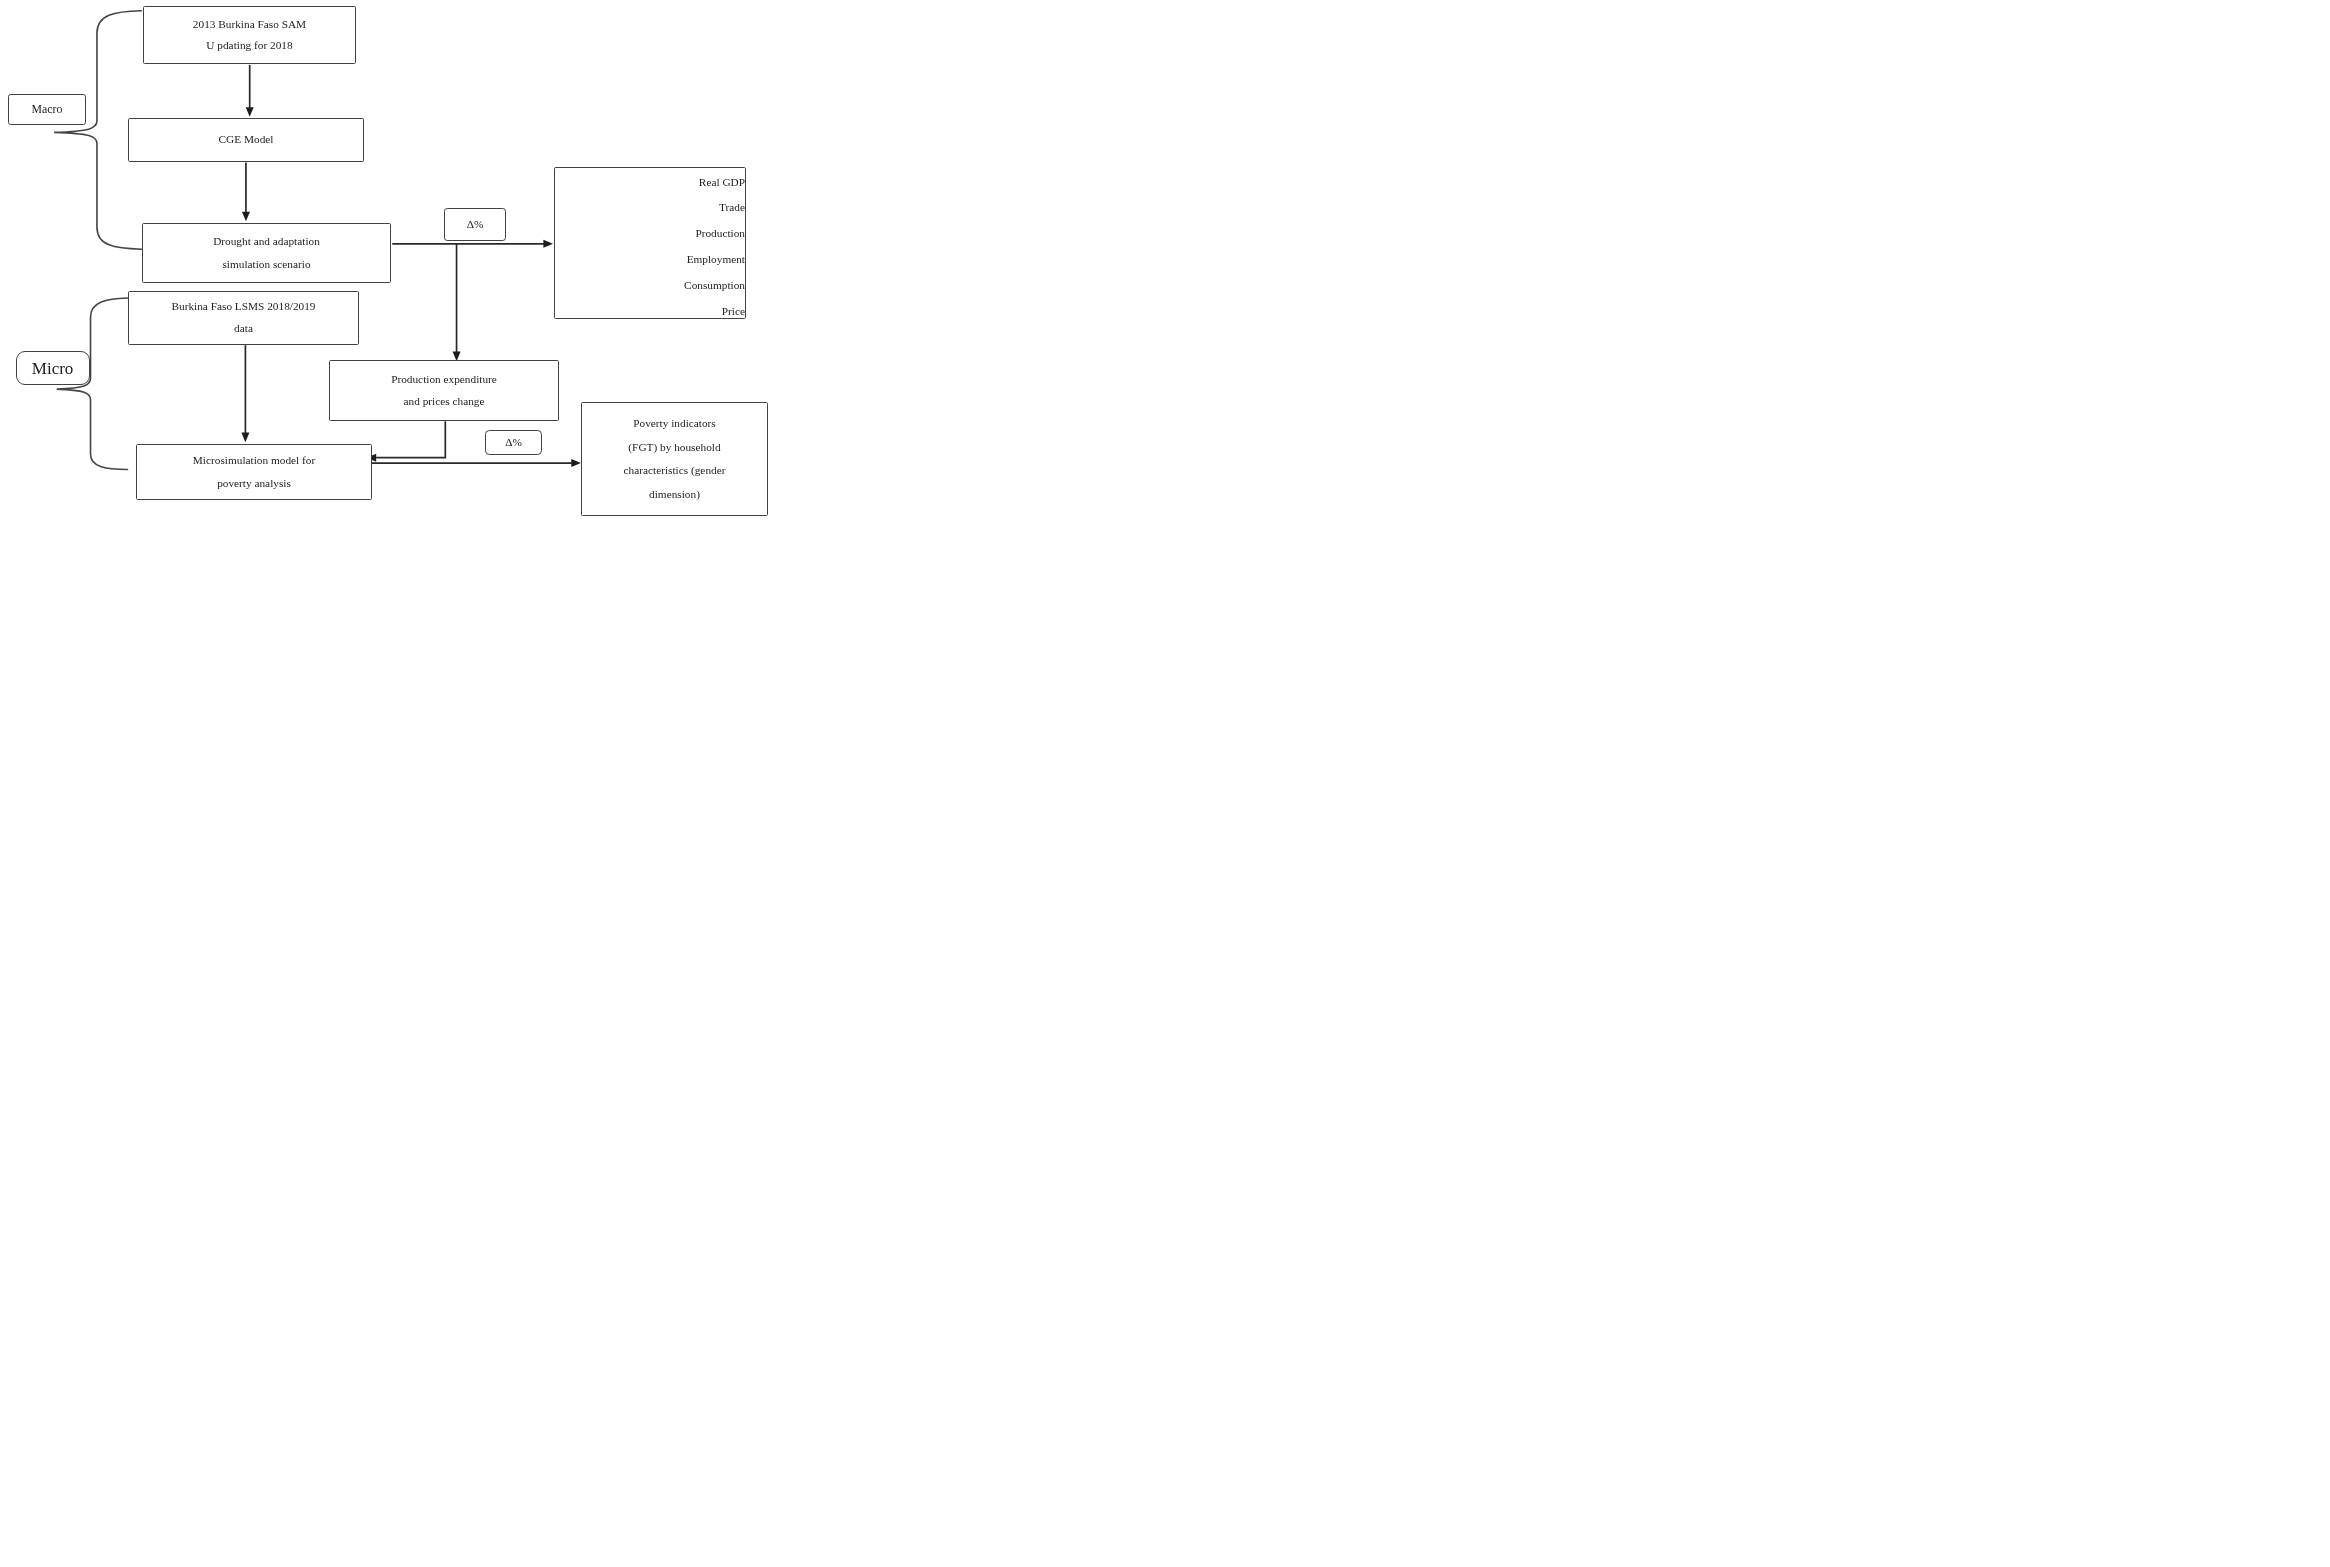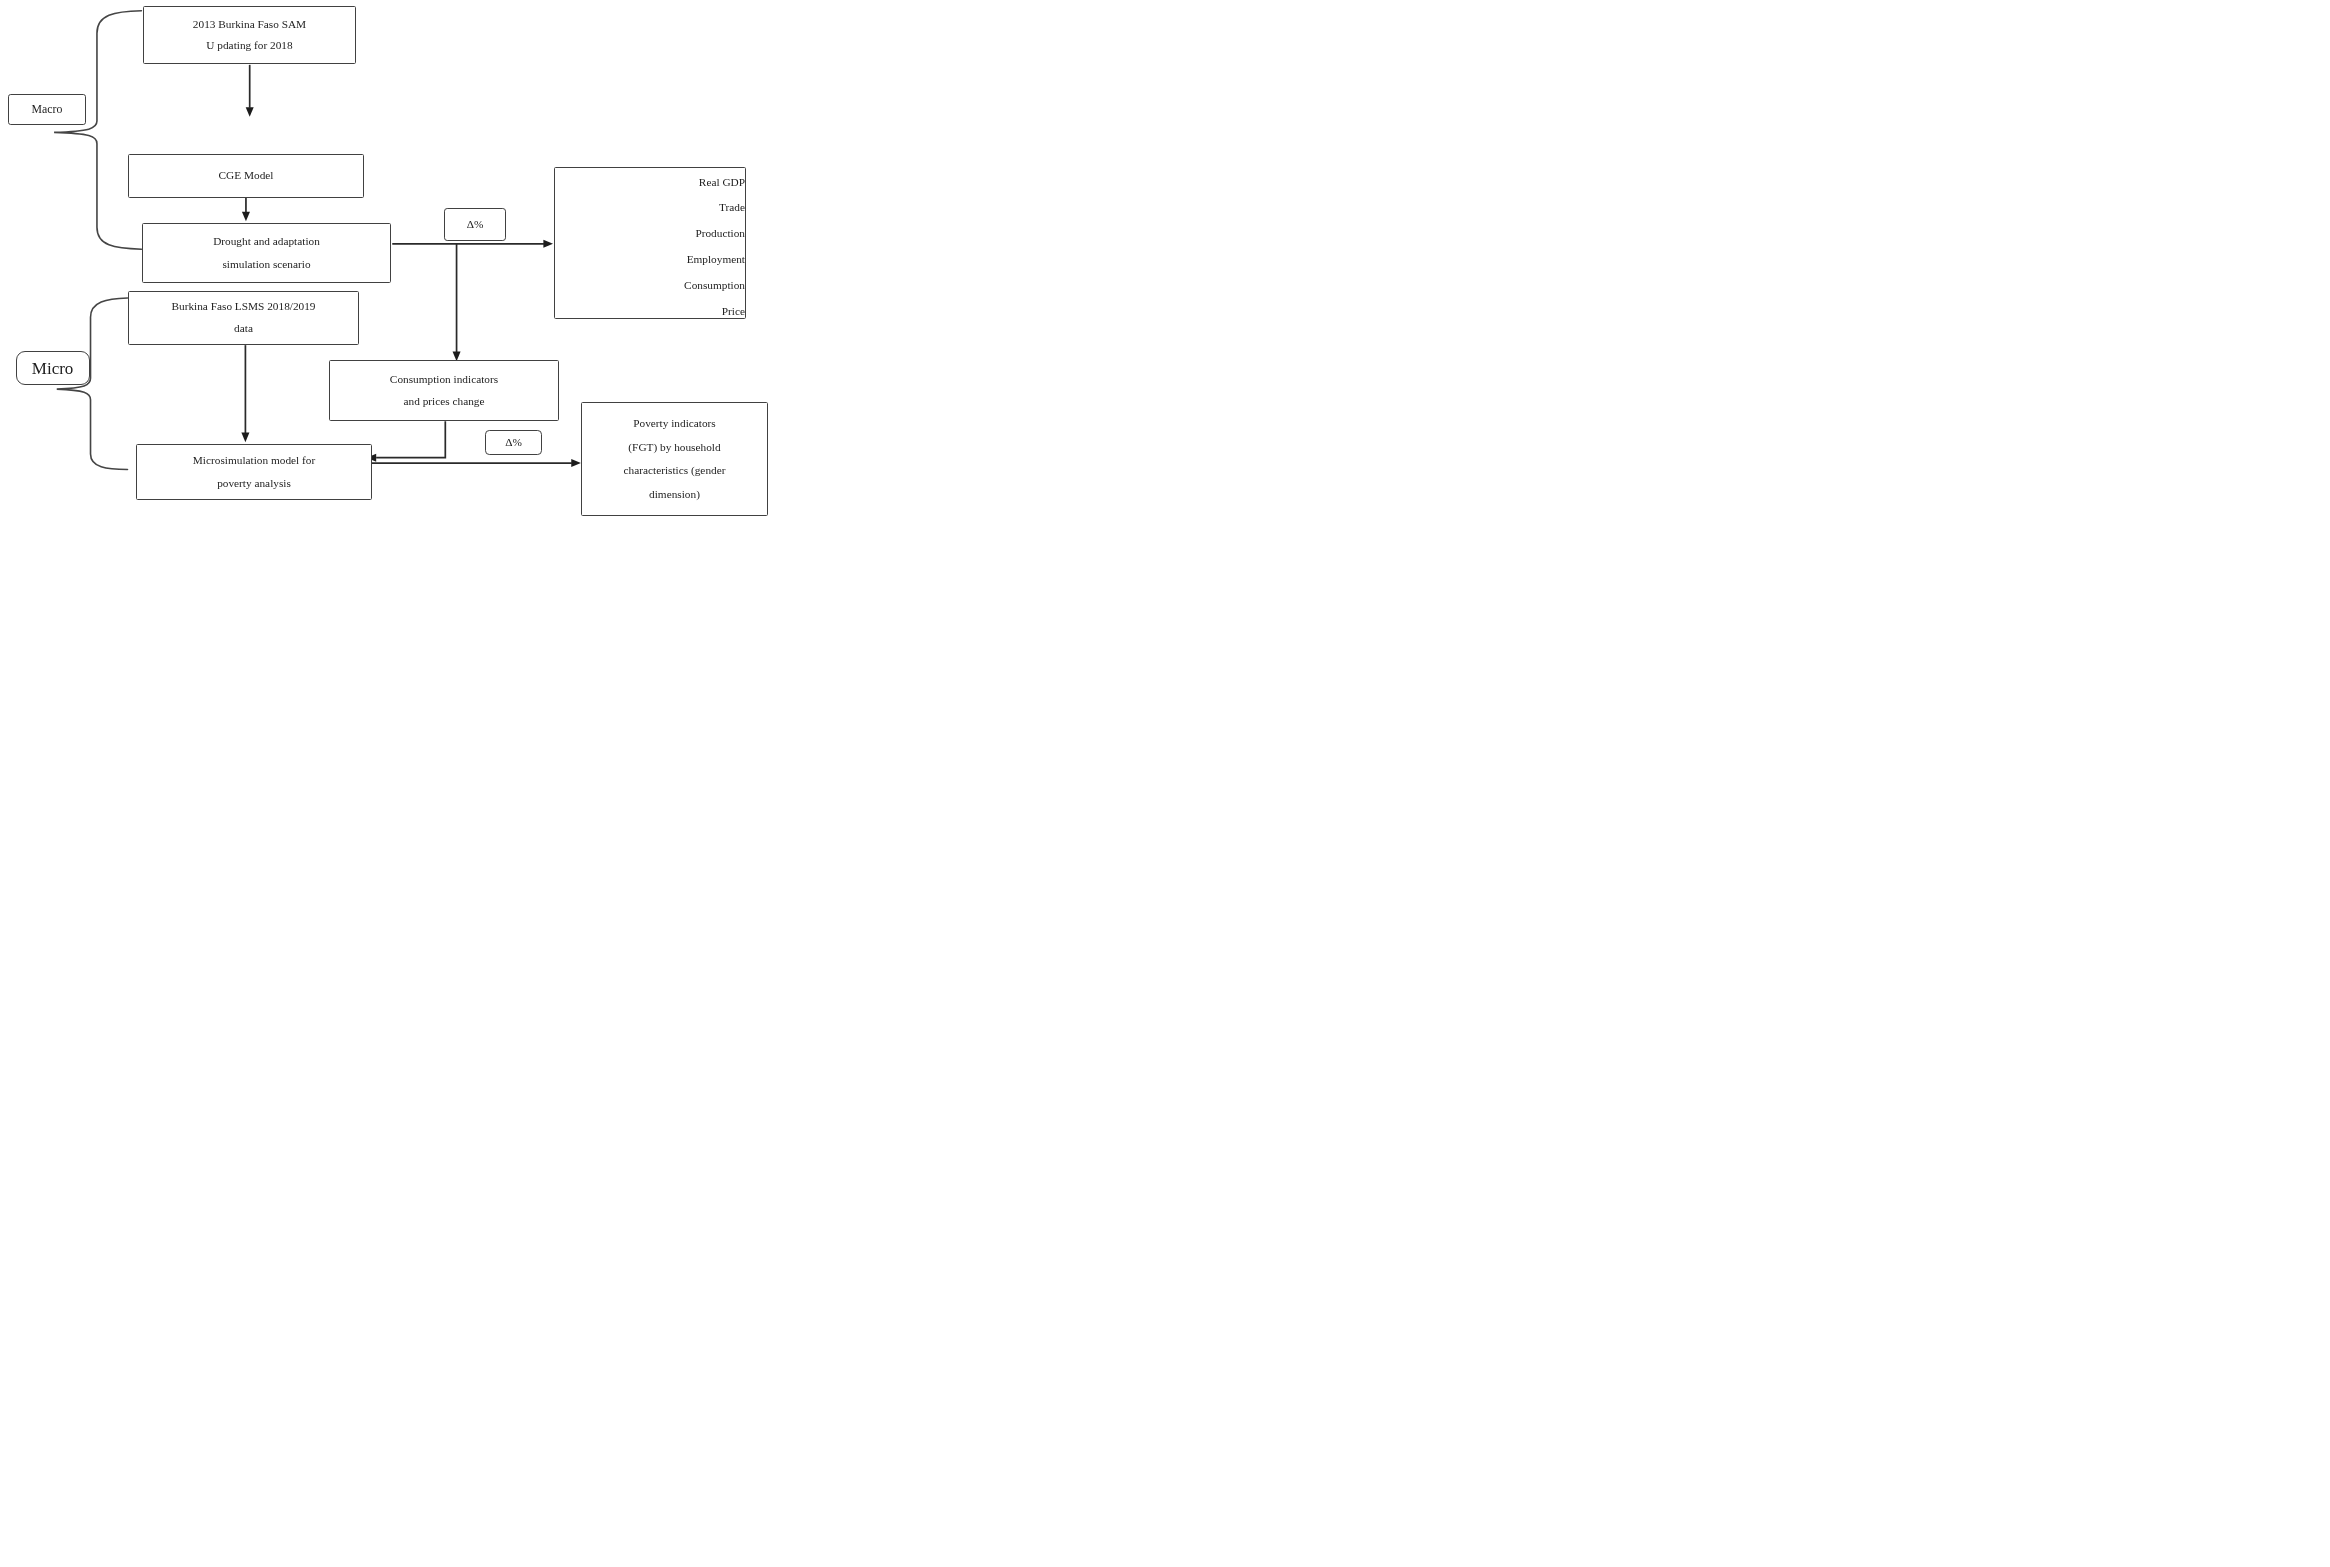--- a/index.html
+++ b/index.html
@@ -21,21 +21,21 @@
     align-items:center;
     justify-content:center;
     text-align:left;
     font-size:11.3px;
     line-height:1.0;
     box-sizing:border-box;
     z-index:2;
   }
   .box .ln{white-space:nowrap;}
   .b-sam   {left:143px;top:6.4px;width:213px;height:58px;row-gap:9.7px;}
-  .b-cge   {left:128px;top:118px;width:236px;height:44px;margin-top:36px;}
+  .b-cge   {left:128px;top:118px;width:236px;height:44px;}
   .b-drought{left:142px;top:223px;width:249px;height:60px;row-gap:11.3px;}
   .b-macro {left:8px;top:94px;width:78px;height:31px;font-size:11.8px;border-radius:2.7px;}
   .b-micro {left:15.6px;top:351px;width:74px;height:34px;font-size:17px;border-radius:9px;}
   .b-delta1{left:444px;top:208px;width:62px;height:33px;border-radius:3.2px;}
   .b-delta2{left:485px;top:430px;width:57px;height:25px;border-radius:4.3px;}
   .b-realgdp{
     left:554px;top:167px;width:192px;height:152px;
     align-items:flex-end;justify-content:flex-start;
     padding:8.6px 0 0 21.5px;text-align:left;row-gap:14.5px;
   }
@@ -118,21 +118,21 @@
   <div class="box b-lsms">
     <div class="ln">Burkina Faso LSMS 2018/2019</div>
     <div class="ln">data</div>
   </div>
 
   <div class="box b-micro">
     <div class="ln">Micro</div>
   </div>
 
   <div class="box b-consumption">
-    <div class="ln">Consumption indicators</div>
+    <div class="ln">Production expenditure</div>
     <div class="ln">and prices change</div>
   </div>
 
   <div class="box b-delta2">
     <div class="ln">Δ%</div>
   </div>
 
   <div class="box b-microsim">
     <div class="ln">Microsimulation model for</div>
     <div class="ln">poverty analysis</div>

